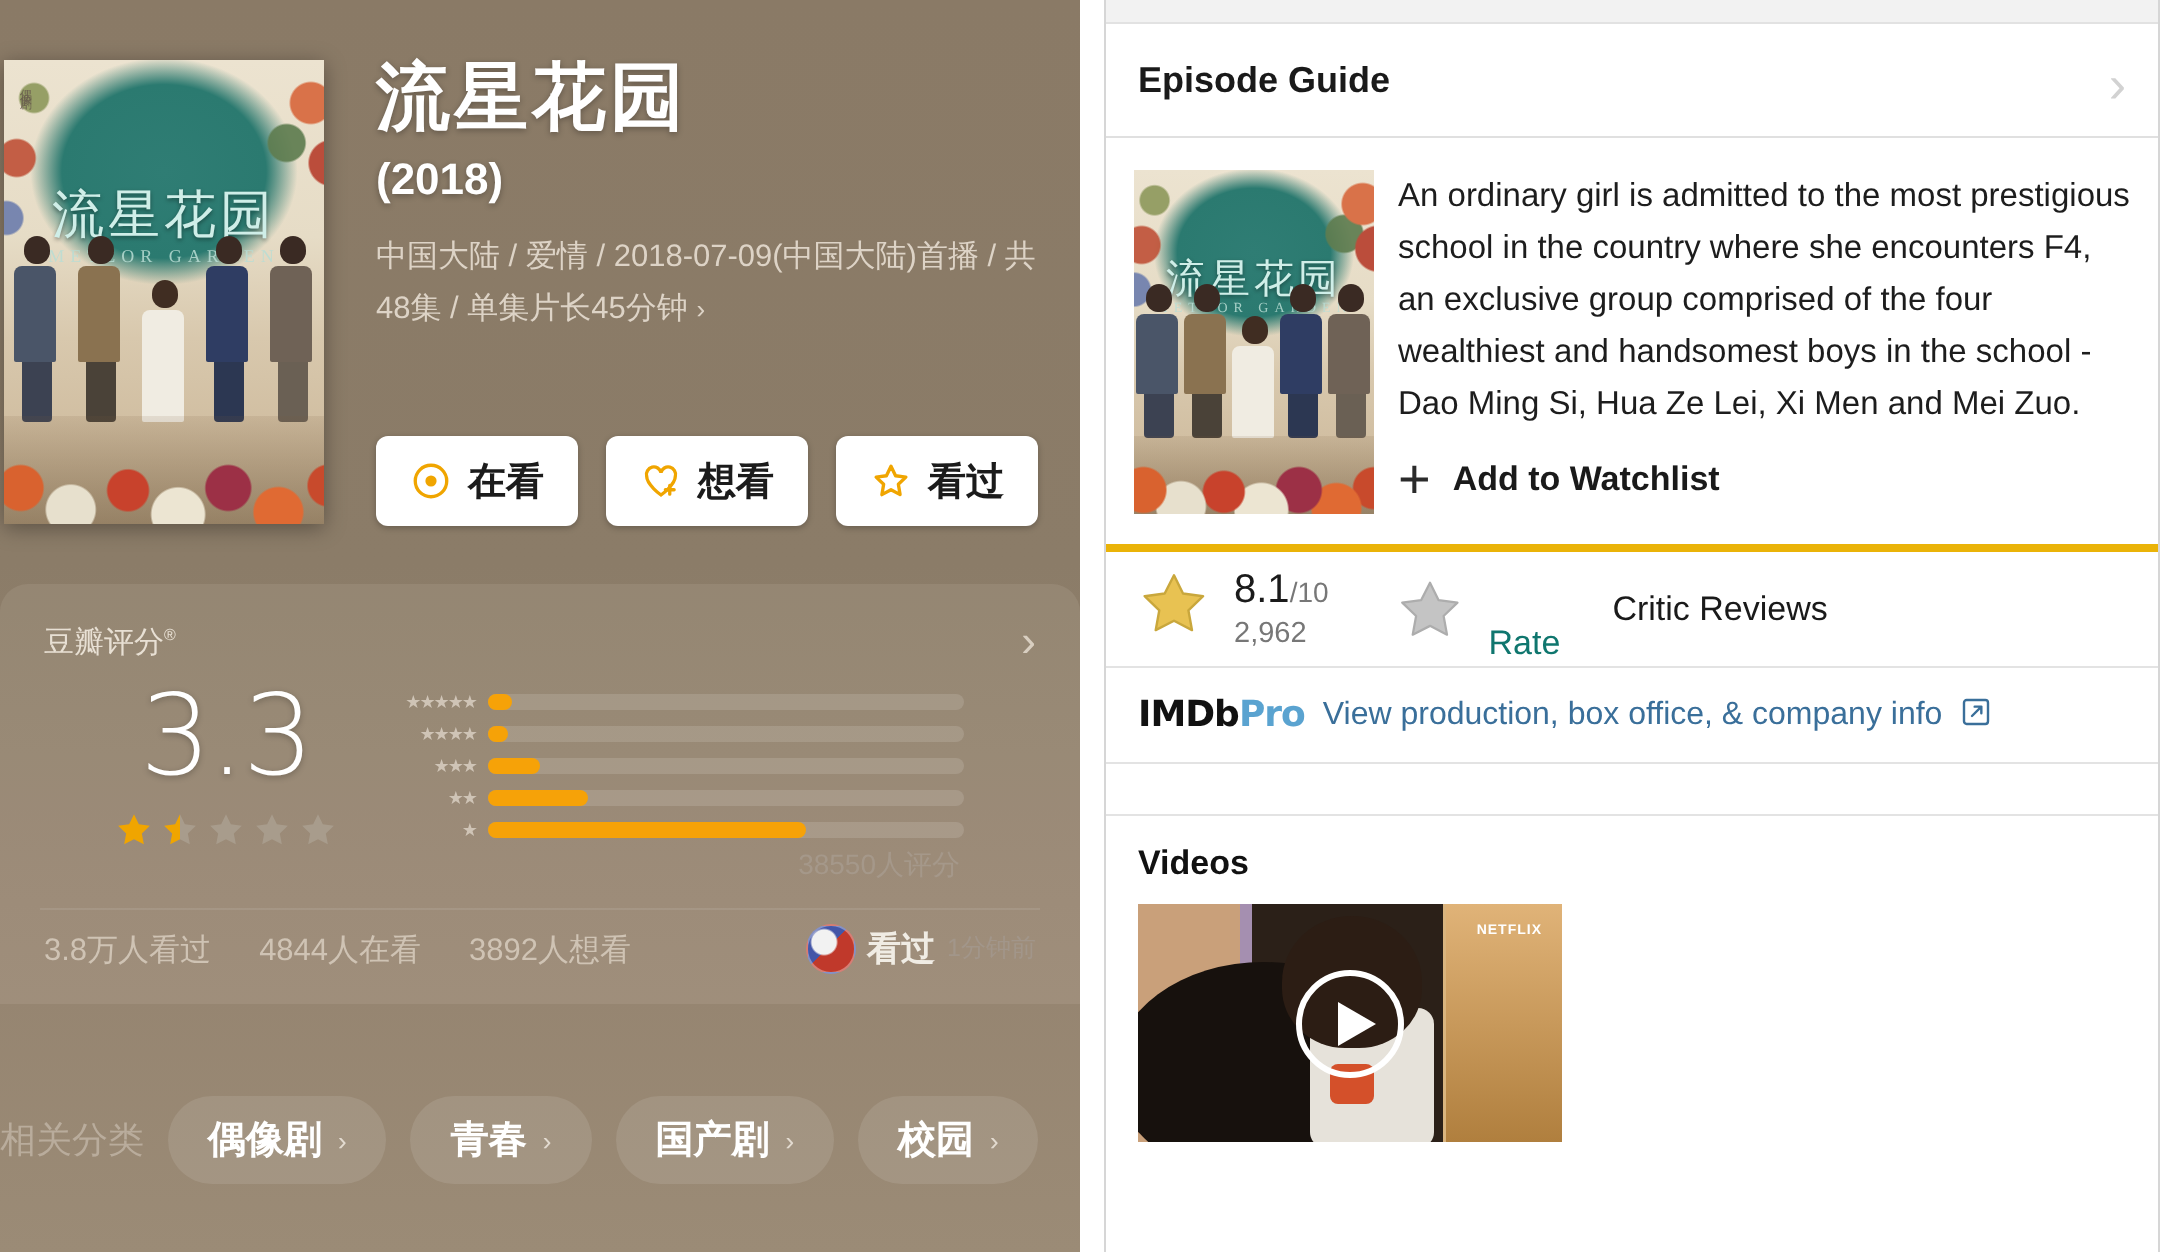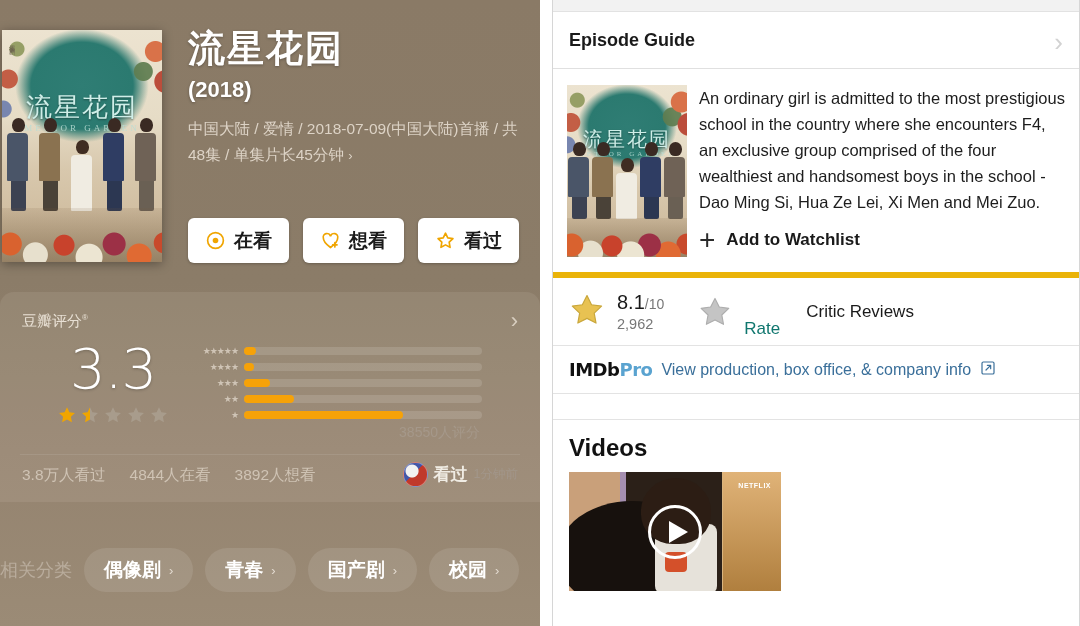--- a/index.html
+++ b/index.html
@@ -140,22 +140,22 @@
 
   .summary { display: flex; padding: 16px 14px 0 14px; }
   .sum-poster { width: 120px; height: 172px; flex: none; overflow: hidden; position: relative;
                 background: #e8e0cf; }
   .sum-text { flex: 1; padding-left: 12px; }
   .sum-text p { font-size: 16.5px; line-height: 26px; color: #1d1d1d; }
   .watchlist { display: flex; align-items: center; gap: 11px; margin-top: 15px; }
   .watchlist .plus { font-size: 28px; color: #2b2b2b; line-height: 20px; font-weight: 300; }
   .watchlist .wl { font-size: 17px; font-weight: bold; color: #1a1a1a; }
 
-  .ratings-row { margin-top: 15px; border-top: 6px solid #eab308; border-bottom: 1px solid #e3e3e3;
-                 height: 74px; display: flex; align-items: center; padding: 0 16px; gap: 0; }
+  .ratings-row { margin-top: 15px; border-top: 4px solid #eab308; border-bottom: 1px solid #e3e3e3;
+                 height: 62px; display: flex; align-items: center; padding: 0 16px; gap: 0; }
   .rr-star { width: 40px; }
   .rr-nums { margin-left: 8px; }
   .rr-score { font-size: 20px; color: #1a1a1a; }
   .rr-score .den { font-size: 14px; color: #777; }
   .rr-votes { font-size: 14.5px; color: #777; margin-top: 2px; }
   .rr-rate { margin-left: 34px; display: flex; align-items: center; gap: 12px; }
   .rr-rate .lab { font-size: 17px; color: #0f766e; margin-top: 34px; }
   .rr-critic { font-size: 17px; color: #1a1a1a; margin-left: 26px; }
 
   .pro-row { height: 48px; display: flex; align-items: center; padding: 0 16px; gap: 9px;
@@ -163,21 +163,21 @@
   .pro-logo { display: flex; align-items: center; font-weight: bold; font-size: 18px;
               letter-spacing: -.5px; font-family: "DejaVu Sans", sans-serif; }
   .pro-logo .a { color: #111; }
   .pro-logo .b { color: #5aa3d0; }
   .pro-link { color: #3a6f9a; font-size: 16px; }
   .ext-ic { color: #3a6f9a; font-size: 15px; }
 
   .spacer-row { height: 26px; border-bottom: 1px solid #e3e3e3; }
 
   .videos { padding: 14px 16px 0 16px; }
-  .videos h3 { font-size: 24px; font-weight: bold; color: #111; }
+  .videos h3 { font-size: 17px; font-weight: bold; color: #111; }
   .vid-thumb { margin-top: 10px; width: 212px; height: 119px; position: relative;
                overflow: hidden; background: #2a2018; }
   .vid-thumb .scene { position: absolute; inset: 0;
     background:
       linear-gradient(to right, #c9a07a 0 24%, #a58fb0 24% 27%, #2b2018 27% 72%, #d9b47e 72% 100%); }
   .vid-thumb .blob { position: absolute; left: -12px; bottom: -20px; width: 150px; height: 110px;
     border-radius: 50%; background: #17110d; }
   .vid-thumb .head { position: absolute; left: 72px; top: 6px; width: 70px; height: 66px;
     border-radius: 50% 50% 45% 45%; background: #2c1d14; }
   .vid-thumb .body2 { position: absolute; left: 86px; top: 52px; width: 62px; height: 70px;

